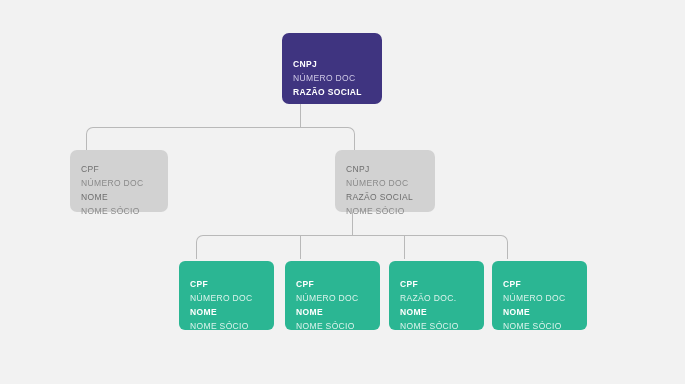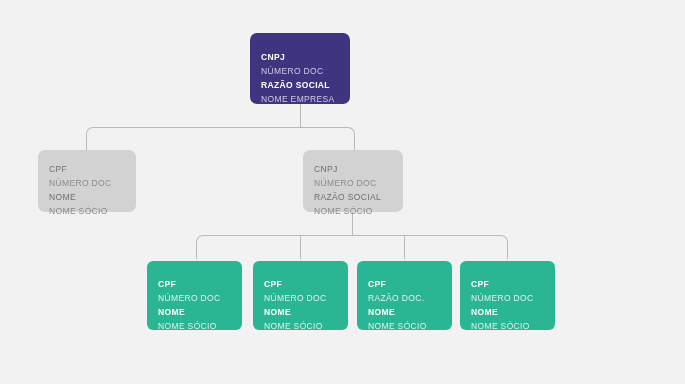--- a/index.html
+++ b/index.html
@@ -19,20 +19,21 @@
 
   
   .node {
     position: absolute;
     box-sizing: border-box;
     border-radius: 6px;
     padding: 26px 10px 8px 11px;
     display: flex;
     flex-direction: column;
     justify-content: center;
+    margin-left: 32px;
   }
   .node .line {
     font-size: 8.5px;
     line-height: 14px;
     letter-spacing: 0.35px;
     white-space: nowrap;
   }
   .node .line.bold { font-weight: bold; }
 
   .node.root {
@@ -82,21 +83,20 @@
 
   <div class="v-line" style="left:352px; top:212px; height:24px;"></div>
   <div class="bus" style="left:196px; top:235px; width:312px; height:24px;"></div>
   <div class="v-line" style="left:300px; top:235px; height:24px;"></div>
   <div class="v-line" style="left:404px; top:235px; height:24px;"></div>
 
   <div class="node root" style="left:250px; top:33px; width:100px; height:71px;">
     <div class="line bold">CNPJ</div>
     <div class="line dim">NÚMERO DOC</div>
     <div class="line bold">RAZÃO SOCIAL</div>
-    <div class="line dim">NOME EMPRESA</div>
   </div>
 
   <div class="node grey" style="left:38px; top:150px; width:98px; height:62px;">
     <div class="line">CPF</div>
     <div class="line dim">NÚMERO DOC</div>
     <div class="line">NOME</div>
     <div class="line dim">NOME SÓCIO</div>
   </div>
 
   <div class="node grey" style="left:303px; top:150px; width:100px; height:62px;">

